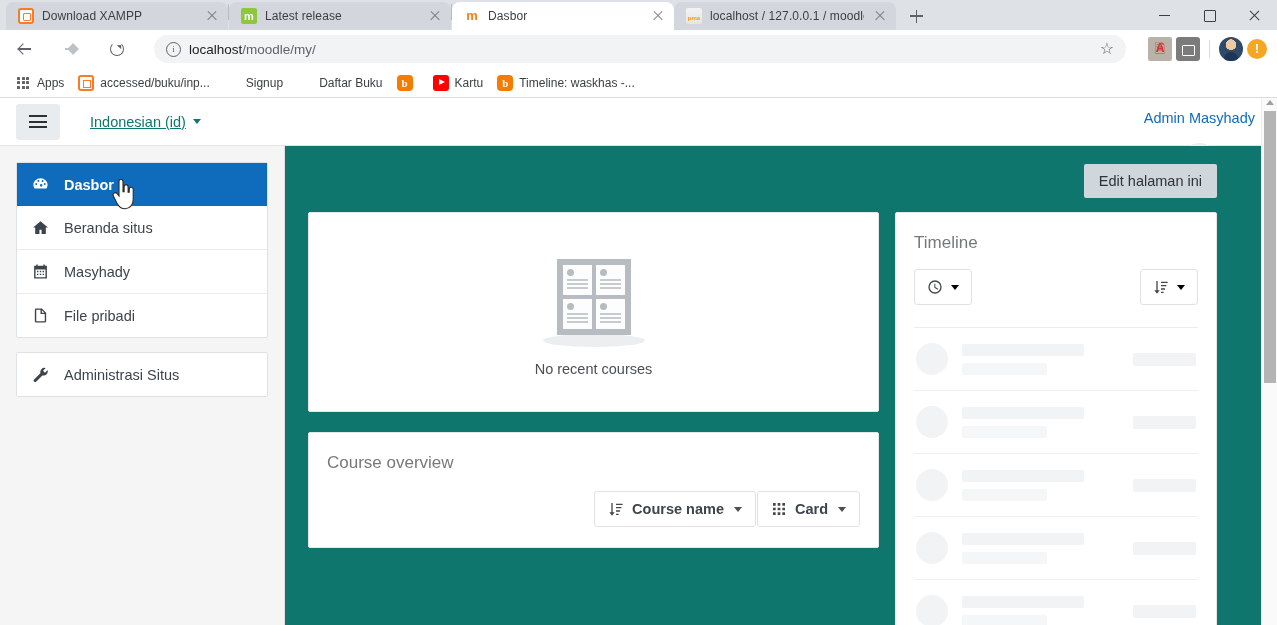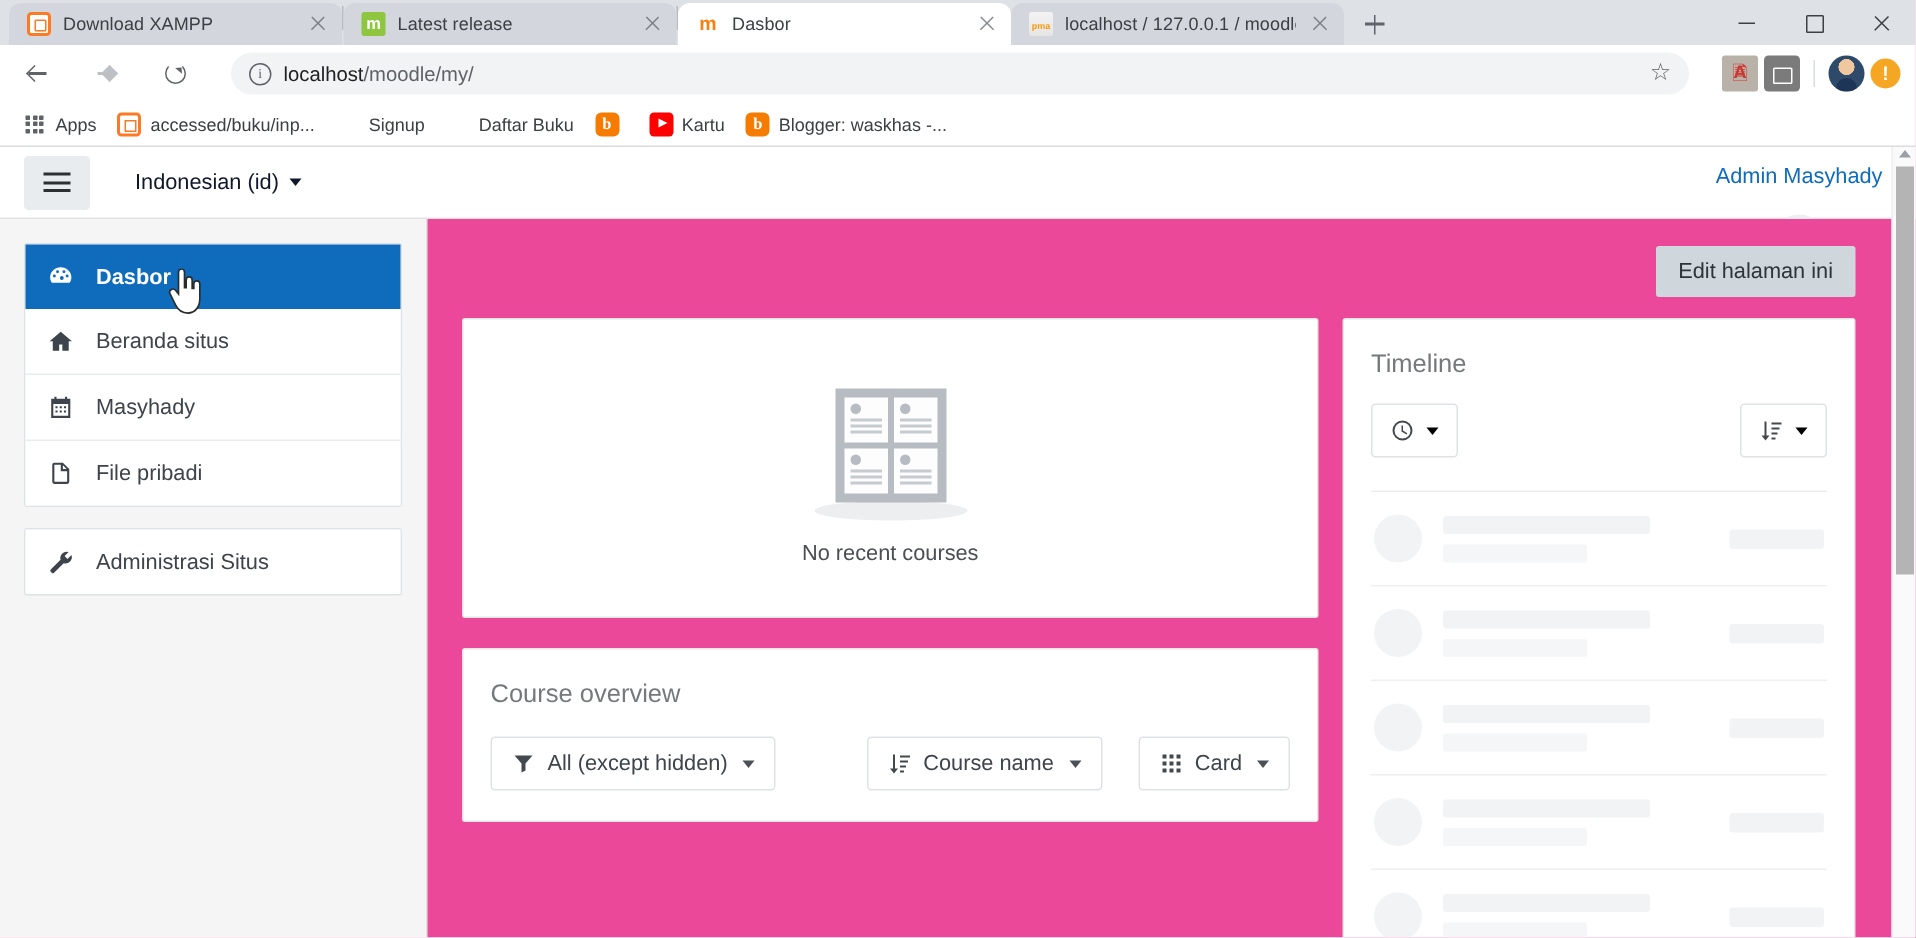--- a/index.html
+++ b/index.html
@@ -133,21 +133,21 @@
     height:48px; background:#fff; border-bottom:1px solid #e3e3e3;
     display:flex; align-items:center; padding:0 22px 0 16px;
   }
   .burger {
     width:44px; height:36px; background:#e9ecef; border-radius:3px;
     display:flex; flex-direction:column; justify-content:center; align-items:center; gap:3.5px;
     border:none; cursor:pointer;
   }
   .burger span{ display:block; width:18px; height:2px; background:#2c3033; }
   .lang-menu {
-    margin-left:30px; font-size:14.5px; color:#0f172a; display:flex; align-items:center; gap:7px; cursor:pointer;
+    margin-left:30px; font-size:14.5px; color:#0f766e; display:flex; align-items:center; gap:7px; cursor:pointer;text-decoration:underline;
   }
   .caret { width:0;height:0;border-left:4.5px solid transparent;border-right:4.5px solid transparent;border-top:5px solid currentColor; }
   .nav-right { margin-left:auto; display:flex; align-items:center; gap:17px;flex-direction:column; }
   .bell-ico{ width:18px;height:18px;position:relative; }
   .bell-ico::before{content:"";position:absolute;left:3px;top:1px;width:12px;height:12px;background:#5d6368;border-radius:6px 6px 2px 2px;}
   .bell-ico::after{content:"";position:absolute;left:1px;top:12px;width:16px;height:2px;background:#5d6368;border-radius:1px;box-shadow:0 3px 0 -0.5px #5d6368;}
   .bell-clapper{position:absolute;left:7px;top:14.5px;width:4px;height:3px;background:#5d6368;border-radius:0 0 3px 3px;}
   .chat-ico{width:19px;height:15px;background:#5d6368;border-radius:9px 9px 9px 2px;position:relative;}
   .username{ font-size:14.5px; color:#0f6cbd; white-space:nowrap; }
   .avatar-ph{ width:35px;height:35px;border-radius:50%;background:#eceeef;position:relative;overflow:hidden; }
@@ -172,21 +172,21 @@
   .nav-item:last-child{ border-bottom:none; }
   .nav-item.active { background:#0f6cbd; color:#fff; font-weight:bold; border-bottom:none;}
   .nav-ico { width:19px; height:17px; position:relative; flex:none; color:inherit; }
   .nav-ico svg { display:block; width:19px; height:17px; fill:currentColor; }
 
   
   .cursor-hand { position:absolute; left:110px; top:33px; width:26px; height:32px; pointer-events:none; }
 
   
   .main {
-    flex:1; background:#ec4899; padding:18px 40px 0 23px; overflow:hidden; position:relative;
+    flex:1; background:#0f766e; padding:18px 60px 0 23px; overflow:hidden; position:relative;
   }
   .edit-row { display:flex; justify-content:flex-end; margin-bottom:14px; }
   .btn-edit {
     background:#cfd6dc; color:#2e3438; border:none; border-radius:2px;
     padding:9px 15px; font-size:14.5px; cursor:pointer;
   }
   .cols { display:flex; gap:16px; align-items:flex-start; }
   .col-left { width:571px; flex:none; }
   .col-right { flex:1; }
 
@@ -212,21 +212,21 @@
   .empty-img .shadow { position:absolute; left:-14px; bottom:-2px; width:102px; height:13px; background:#eceef0; border-radius:50%; }
   .empty-text { margin-top:16px; font-size:14.5px; color:#4a4f54; }
 
   .ctrl-row { display:flex; align-items:center; margin-top:18px; }
   .ctrl {
     display:inline-flex; align-items:center; gap:8px;
     border:1px solid #dee2e6; background:#fff; border-radius:3px;
     padding:9px 13px; font-size:14.5px; color:#3d444b; cursor:pointer; white-space:nowrap;
   }
   .ctrl .ctrl-caret { border-top-color:#4b5156; margin-left:2px; }
-  .ctrl-right { margin-left:auto; display:flex; gap:24px; }
+  .ctrl-right { margin-left:auto; display:flex; gap:1px;font-weight:bold; }
   .svg-ico { width:16px; height:16px; display:block; fill:#44494e; flex:none; }
 
   
   .timeline-controls { display:flex; align-items:center; margin-top:16px; }
   .tl-btn { display:inline-flex; align-items:center; gap:8px; border:1px solid #dee2e6;
             background:#fff; border-radius:3px; padding:9px 12px; cursor:pointer; }
   .tl-divider { height:1px; background:#ededed; margin-top:22px; }
 
   .skel-item { display:flex; align-items:center; gap:14px; padding:15px 2px; border-bottom:1px solid #efefef; }
   .skel-circle { width:32px; height:32px; border-radius:50%; background:#f1f3f5; flex:none; }
@@ -346,21 +346,21 @@
     <div class="bm">
       <span class="bmicon bm-blogger"></span>
       <span class="bmlabel"></span>
     </div>
     <div class="bm">
       <span class="bmicon bm-yt"></span>
       <span class="bmlabel">Kartu</span>
     </div>
     <div class="bm">
       <span class="bmicon bm-blogger"></span>
-      <span class="bmlabel">Blogger: waskhas -...</span>
+      <span class="bmlabel">Timeline: waskhas -...</span>
     </div>
   </div>
 
   <div class="page">
 
     <div class="moodle-nav">
       <button class="burger">
         <span></span>
         <span></span>
         <span></span>
@@ -455,27 +455,20 @@
                       <div class="minicard"></div>
                   </div>
                 </div>
                 <div class="empty-text">No recent courses</div>
               </div>
             </section>
 
             <section class="card">
               <h2 class="card-title">Course overview</h2>
               <div class="ctrl-row">
-                <div class="ctrl">
-                  <svg class="svg-ico" viewBox="0 0 24 24">
-                      <path d="M3 4h18l-7 8v7l-4 2v-9L3 4z"></path>
-                    </svg>
-                  <span>All (except hidden)</span>
-                  <span class="caret ctrl-caret"></span>
-                </div>
                 <div class="ctrl-right">
                   <div class="ctrl">
                     <svg class="svg-ico" viewBox="0 0 24 24">
                         <path d="M5 3v14H2l4 5 4-5H7V3H5zm7 1h10v2H12V4zm0 5h8v2h-8V9zm0 5h6v2h-6v-2zm0 5h4v2h-4v-2z"></path>
                       </svg>
                     <span>Course name</span>
                     <span class="caret ctrl-caret"></span>
                   </div>
                   <div class="ctrl">
                     <svg class="svg-ico" viewBox="0 0 24 24">

